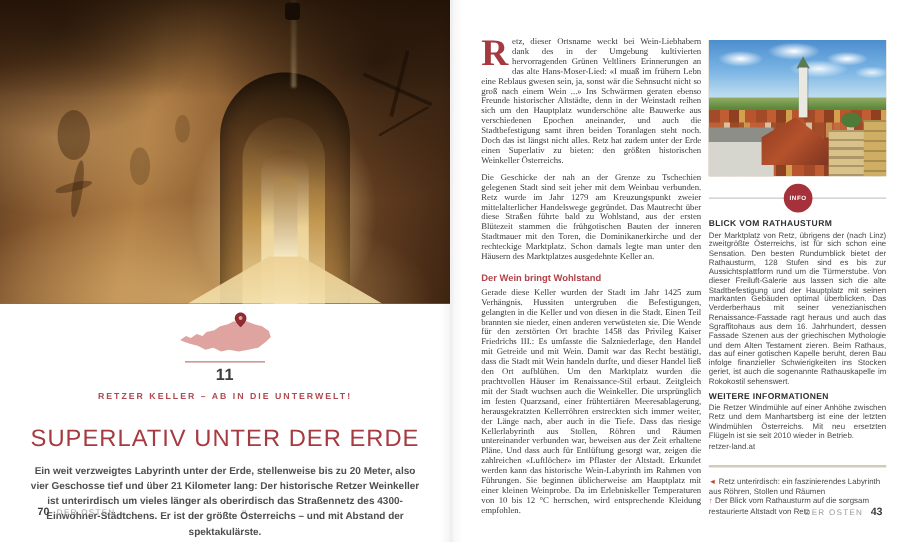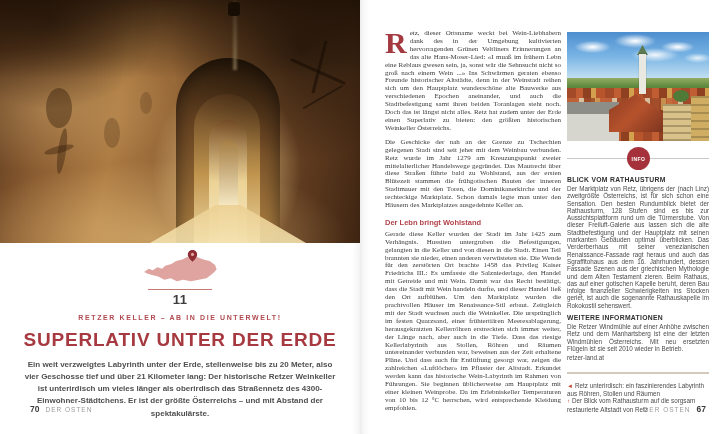--- a/index.html
+++ b/index.html
@@ -47,21 +47,21 @@
   .c1{left:288px;top:70px;width:60px;height:3px;transform:rotate(24deg);border-radius:2px;}
   .c2{left:300px;top:96px;width:46px;height:2px;transform:rotate(-30deg);border-radius:2px;}
   .c3{left:318px;top:40px;width:3px;height:54px;transform:rotate(14deg);}
 
   
   .title-block{position:absolute;left:0;top:249px;width:360px;text-align:center;}
   .map-wrap{height:38px;}
   .map-rule{width:64px;border-top:1px solid #c47a72;margin:2px auto 2px;}
   .entry-number{font-size:13px;font-weight:bold;color:#3d3d3d;letter-spacing:0.5px;}
   .kicker{margin-top:7px;font-size:7px;font-weight:bold;letter-spacing:1.6px;color:#b04a50;}
-  .big-title{margin-top:8px;font-size:19px;font-weight:bold;letter-spacing:0.8px;color:#a63a40;}
+  .big-title{margin-top:20px;font-size:19px;font-weight:normal;letter-spacing:0.8px;color:#a63a40;}
   .intro{margin:8px auto 0;width:312px;font-size:8px;font-weight:bold;line-height:1.52;color:#4f4f4f;}
 
   
   .footer{position:absolute;bottom:20px;font-size:6.5px;color:#9a9a9a;letter-spacing:1px;}
   .footer .pagenum{font-size:8.5px;font-weight:bold;color:#3c3c3c;letter-spacing:0;}
   .footer-left{left:30px;}
   .footer-right{right:14px;text-align:right;}
   .footer span{vertical-align:baseline;}
   .footer .gap{display:inline-block;width:6px;}
 
@@ -166,21 +166,21 @@
 
   <div class="footer footer-left">
     <span class="pagenum">70</span><span class="gap"></span><span>DER OSTEN</span>
   </div>
 
   <div class="gutter"></div>
 
   <div class="article">
     <p><span class="dropcap">R</span><span>etz, dieser Ortsname weckt bei Wein-Liebhabern dank des in der Umgebung kultivierten hervorragenden Grünen Veltliners Erinnerungen an das alte Hans-Moser-Lied: «I muaß im frühern Lebn eine Reblaus gwesen sein, ja, sonst wär die Sehnsucht nicht so groß nach einem Wein ...» Ins Schwärmen geraten ebenso Freunde historischer Altstädte, denn in der Weinstadt reihen sich um den Hauptplatz wunderschöne alte Bauwerke aus verschiedenen Epochen aneinander, und auch die Stadtbefestigung samt ihren beiden Toranlagen steht noch. Doch das ist längst nicht alles. Retz hat zudem unter der Erde einen Superlativ zu bieten: den größten historischen Weinkeller Österreichs.</span></p>
     <p>Die Geschicke der nah an der Grenze zu Tschechien gelegenen Stadt sind seit jeher mit dem Weinbau verbunden. Retz wurde im Jahr 1279 am Kreuzungspunkt zweier mittelalterlicher Handelswege gegründet. Das Mautrecht über diese Straßen führte bald zu Wohlstand, aus der ersten Blütezeit stammen die frühgotischen Bauten der inneren Stadtmauer mit den Toren, die Dominikanerkirche und der rechteckige Marktplatz. Schon damals legte man unter den Häusern des Marktplatzes ausgedehnte Keller an.</p>
-    <div class="article-heading">Der Lebn bringt Wohlstand</div>
+    <div class="article-heading">Der Wein bringt Wohlstand</div>
     <p>Gerade diese Keller wurden der Stadt im Jahr 1425 zum Verhängnis. Hussiten untergruben die Befestigungen, gelangten in die Keller und von diesen in die Stadt. Einen Teil brannten sie nieder, einen anderen verwüsteten sie. Die Wende für den zerstörten Ort brachte 1458 das Privileg Kaiser Friedrichs III.: Es umfasste die Salzniederlage, den Handel mit Getreide und mit Wein. Damit war das Recht bestätigt, dass die Stadt mit Wein handeln durfte, und dieser Handel ließ den Ort aufblühen. Um den Marktplatz wurden die prachtvollen Häuser im Renaissance-Stil erbaut. Zeitgleich mit der Stadt wuchsen auch die Weinkeller. Die ursprünglich im festen Quarzsand, einer frühtertiären Meeresablagerung, herausgekratzten Kellerröhren erstreckten sich immer weiter, der Länge nach, aber auch in die Tiefe. Dass das riesige Kellerlabyrinth aus Stollen, Röhren und Räumen untereinander verbunden war, beweisen aus der Zeit erhaltene Pläne. Und dass auch für Entlüftung gesorgt war, zeigen die zahlreichen «Luftlöcher» im Pflaster der Altstadt. Erkundet werden kann das historische Wein-Labyrinth im Rahmen von Führungen. Sie beginnen üblicherweise am Hauptplatz mit einer kleinen Weinprobe. Da im Erlebniskeller Temperaturen von 10 bis 12 °C herrschen, wird entsprechende Kleidung empfohlen.</p>
   </div>
 
   <div class="sidebar">
     <div class="town">
       <div class="sky"></div>
       <div class="clouds"></div>
       <div class="hills"></div>
       <div class="townbase"></div>
       <div class="townrow2"></div>
@@ -209,16 +209,16 @@
 
     <div class="caption">
       <span class="cap-marker">◄</span><span>Retz unterirdisch: ein faszinierendes Labyrinth aus Röhren, Stollen und Räumen</span>
     </div>
     <div class="caption">
       <span class="cap-marker">↑</span><span>Der Blick vom Rathausturm auf die sorgsam restaurierte Altstadt von Retz</span>
     </div>
   </div>
 
   <div class="footer footer-right">
-    <span>DER OSTEN</span><span class="gap"></span><span class="pagenum">67</span>
+    <span>DER OSTEN</span><span class="gap"></span><span class="pagenum">43</span>
   </div>
 
 </div>
 
 </body></html>

